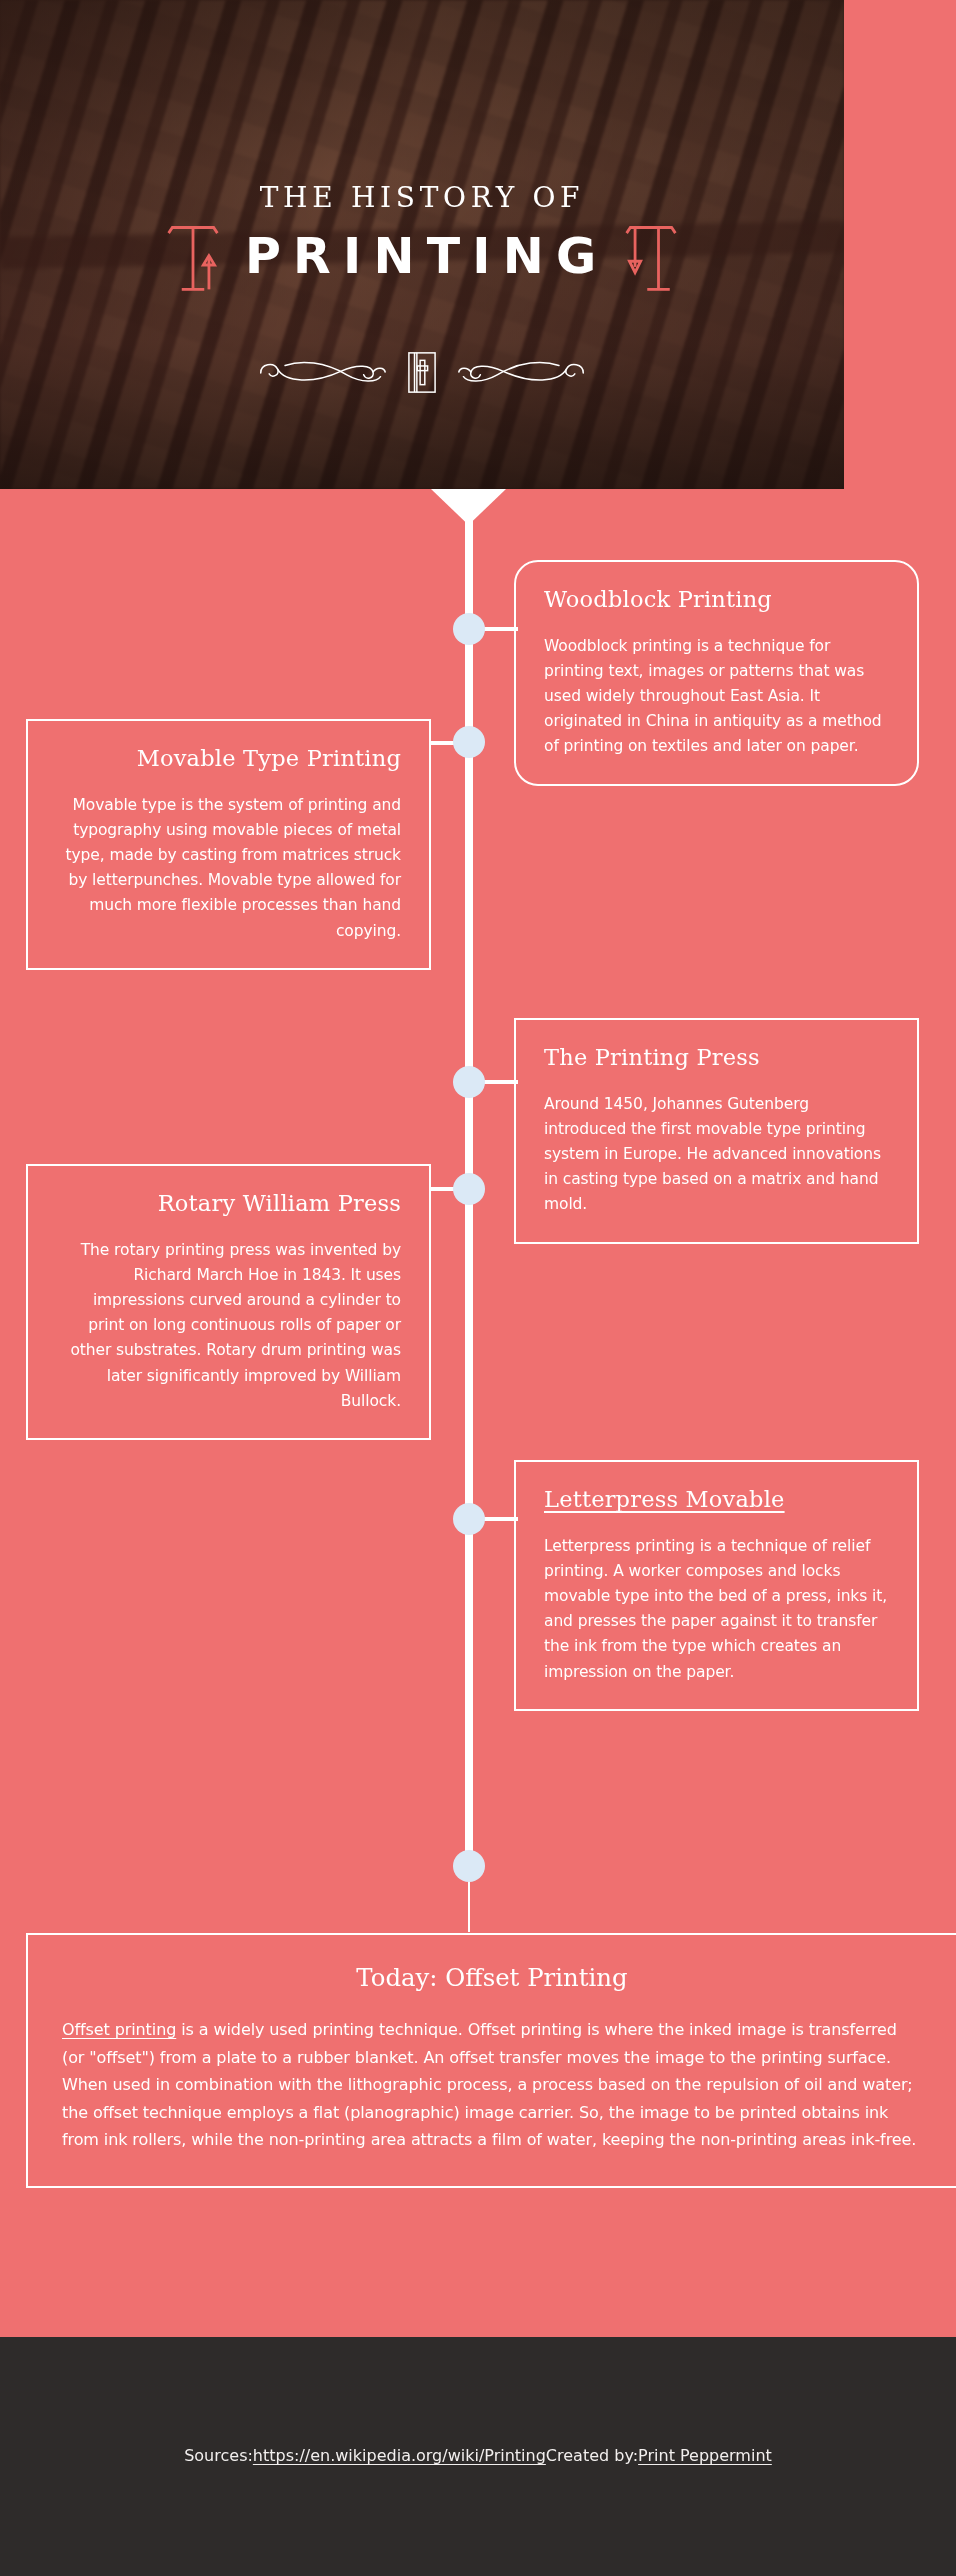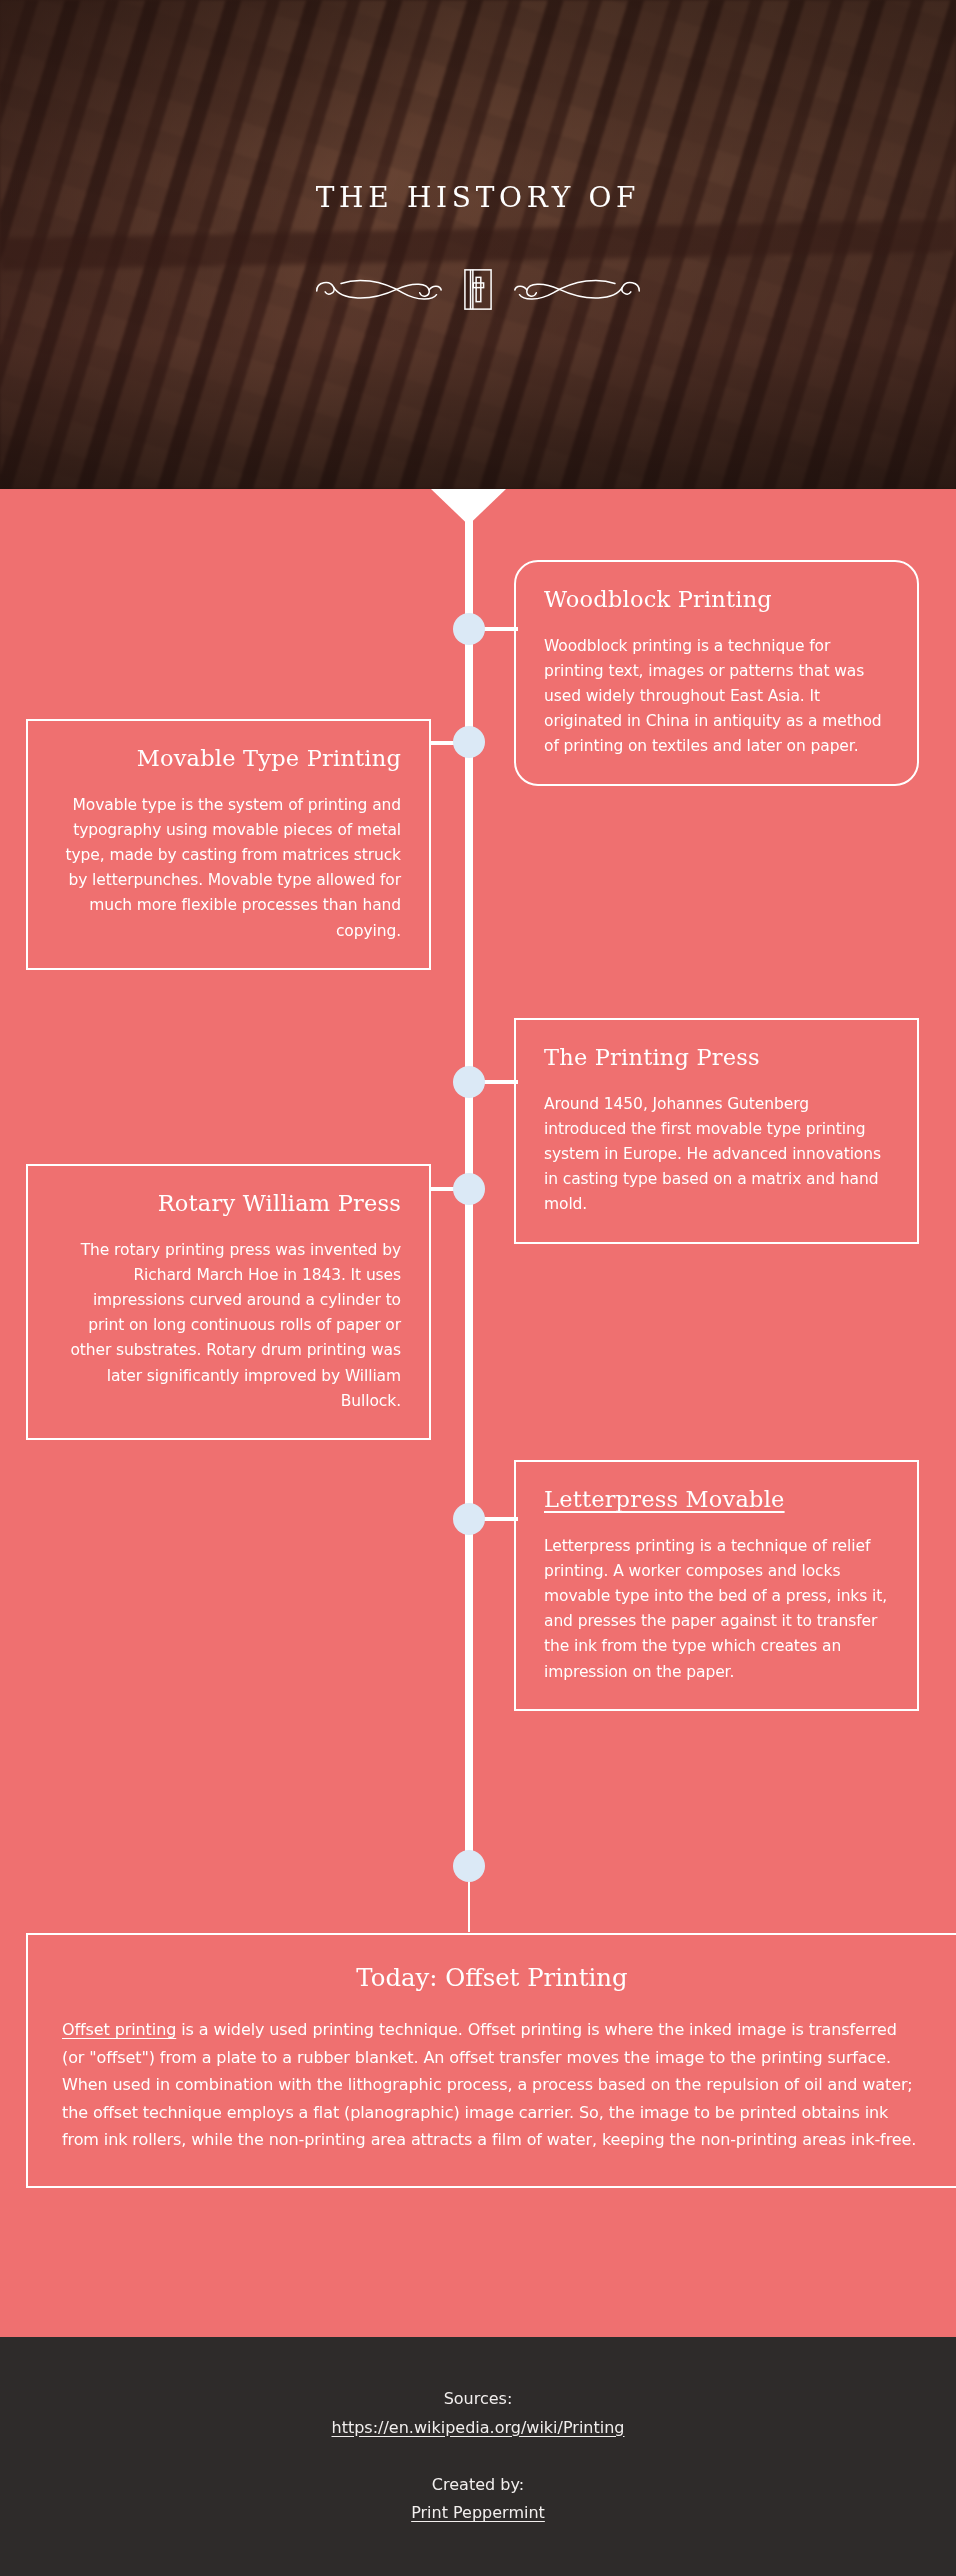--- a/index.html
+++ b/index.html
@@ -12,21 +12,21 @@
     position: relative;
     width: 956px;
     height: 2576px;
     overflow: hidden;
     background: #ef7070;
   }
 
   
   .header {
     position: relative;
-    width: 956px;
+    width: 844px;
     height: 489px;
     overflow: hidden;
     background: #2a1a14;
     text-decoration: underline;
   }
   .hero-photo {
     position: absolute;
     inset: 0;
     
     background-color: #4a2f22;
@@ -210,21 +210,21 @@
 
   
   .footer {
     position: absolute;
     left: 0;
     top: 2337px;
     width: 956px;
     height: 239px;
     background: #2e2b2a;
     display: flex;
-    flex-direction: column;
+    flex-direction: row;
     align-items: center;
     justify-content: center;
     gap: 0px;
   }
   .footer-line {
     color: #f2efee;
     font-family: "DejaVu Sans", sans-serif;
     font-size: 16px;
     line-height: 1.8;
     text-align: center;
@@ -247,20 +247,44 @@
 <div id="page">
 
   <div class="header">
     <div class="hero-photo"></div>
     <div class="hero-darkband"></div>
     <div class="hero-tint"></div>
 
     <div class="hero-content">
       <div class="hero-kicker">THE HISTORY OF</div>
 
+      <div class="hero-main-row">
+
+        <svg class="tmark" viewBox="0 0 64 80">
+          <g stroke="#e8635f" stroke-width="3" fill="none">
+            <path d="M6 14 L10 8 L54 8 L58 14"></path>
+            <line x1="32" y1="8" x2="32" y2="74"></line>
+            <line x1="20" y1="74" x2="44" y2="74"></line>
+            <line x1="49" y1="74" x2="49" y2="40"></line>
+            <path d="M43 48 L49 38 L55 48 Z"></path>
+          </g>
+        </svg>
+
+        <div class="hero-title">PRINTING</div>
+
+        <svg class="tmark" viewBox="0 0 64 80">
+          <g stroke="#e8635f" stroke-width="3" fill="none">
+            <path d="M6 14 L10 8 L54 8 L58 14"></path>
+            <line x1="40" y1="8" x2="40" y2="74"></line>
+            <line x1="28" y1="74" x2="52" y2="74"></line>
+            <line x1="15" y1="8" x2="15" y2="50"></line>
+            <path d="M9 44 L15 56 L21 44 Z"></path>
+          </g>
+        </svg>
+      </div>
 
       <div class="ornament-row">
         <svg class="flourish" viewBox="0 0 140 38">
           <g stroke="#ffffff" stroke-width="1.6" fill="none" stroke-linecap="round">
             <path d="M4 20 C4 10 18 8 22 16 C25 22 16 26 13 21"></path>
             <path d="M22 16 C30 30 60 32 90 18 C108 10 122 12 124 19 C126 26 116 28 114 22"></path>
             <path d="M30 12 C48 6 72 8 96 22 C112 31 128 30 132 24"></path>
             <path d="M124 19 C128 13 136 14 137 19"></path>
           </g>
         </svg>

